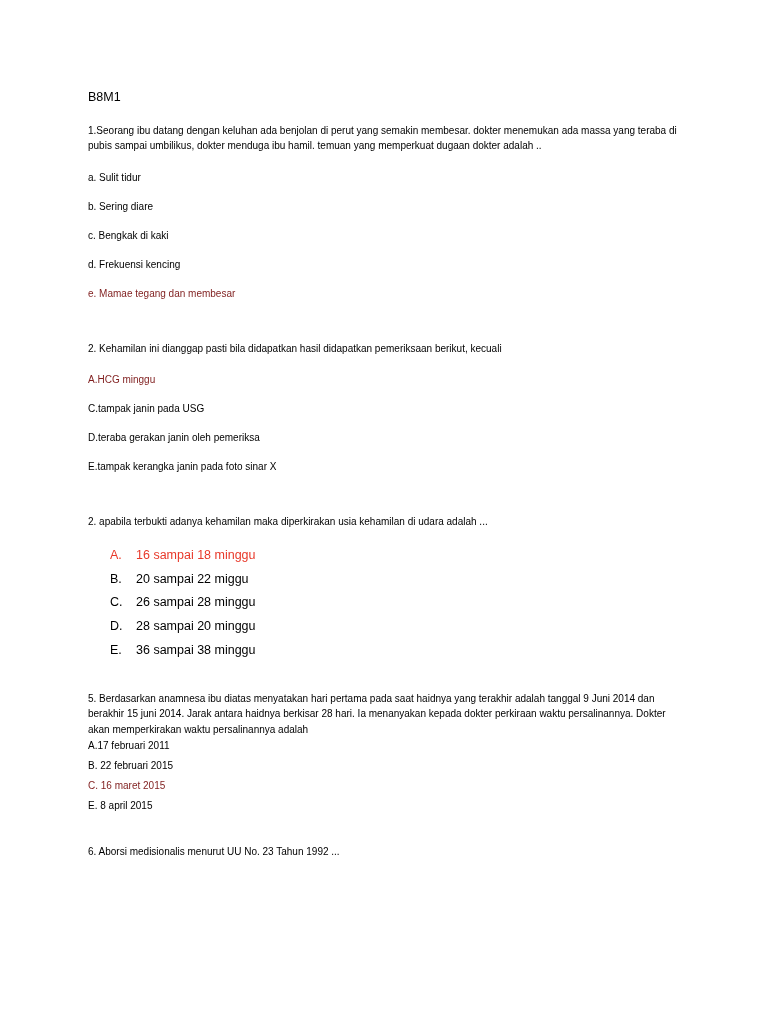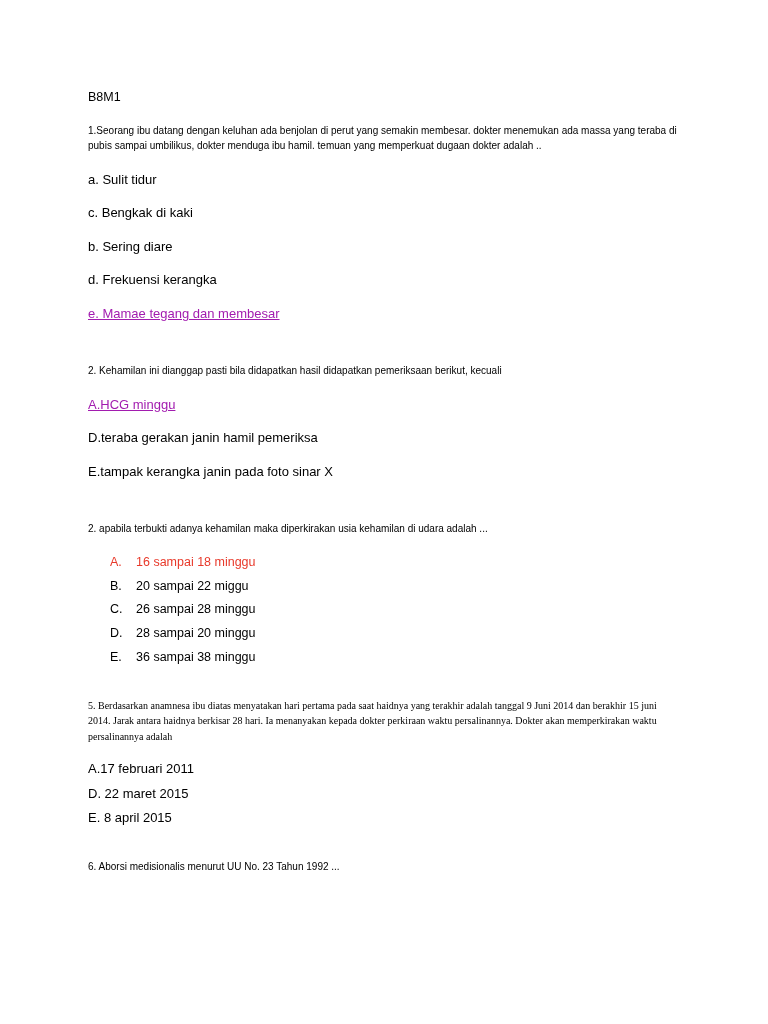--- a/index.html
+++ b/index.html
@@ -27,31 +27,29 @@
     line-height: 1.5;
     margin: 0 0 16px 0;
   }
   .para {
     font-size: 10px;
     line-height: 1.55;
     margin: 0 0 16px 0;
     text-align: left;
   }
   .para.tight {
-    margin-bottom: 15px;
-    font-family: Liberation Serif, serif;
+    margin-bottom: 1px;
   }
   .opt {
-    font-size: 13px;
+    font-size: 10px;
     line-height: 1.5;
     margin: 0 0 14px 0;
   }
   .opt.red, .para.red {
-    color: #a21caf;
-    text-decoration: underline;
+    color: #7f1d1d;
   }
   .gap-lg {
     height: 26px;
   }
   .list-indent {
     margin-left: 22px;
   }
   .list-row {
     display: flex;
     font-size: 12.5px;
@@ -73,32 +71,33 @@
 </head>
 <body>
 
 <div class="page">
 
   <div class="doc-title">B8M1</div>
 
   <div class="q-block">
     <p class="para">1.Seorang ibu datang dengan keluhan ada benjolan di perut yang semakin membesar. dokter menemukan ada massa yang teraba di pubis sampai umbilikus, dokter menduga ibu hamil. temuan yang memperkuat dugaan dokter adalah ..</p>
     <p class="opt">a. Sulit tidur</p>
+    <p class="opt">b. Sering diare</p>
     <p class="opt">c. Bengkak di kaki</p>
-    <p class="opt">b. Sering diare</p>
-    <p class="opt">d. Frekuensi kerangka</p>
+    <p class="opt">d. Frekuensi kencing</p>
     <p class="opt red">e. Mamae tegang dan membesar</p>
   </div>
 
   <div class="gap-lg"></div>
 
   <div class="q-block">
     <p class="para">2. Kehamilan ini dianggap pasti bila didapatkan hasil didapatkan pemeriksaan berikut, kecuali</p>
     <p class="opt red">A.HCG minggu</p>
-    <p class="opt">D.teraba gerakan janin hamil pemeriksa</p>
+    <p class="opt">C.tampak janin pada USG</p>
+    <p class="opt">D.teraba gerakan janin oleh pemeriksa</p>
     <p class="opt">E.tampak kerangka janin pada foto sinar X</p>
   </div>
 
   <div class="gap-lg"></div>
 
   <div class="q-block">
     <p class="para">2.  apabila terbukti adanya kehamilan maka diperkirakan usia kehamilan di udara adalah ...</p>
     <div class="list-indent">
       <div class="list-row red">
         <span class="lbl">A.</span>
@@ -121,21 +120,22 @@
         <span>36 sampai 38 minggu</span>
       </div>
     </div>
   </div>
 
   <div class="gap-lg"></div>
 
   <div class="q-block block-tight">
     <p class="para tight">5. Berdasarkan anamnesa ibu diatas menyatakan hari pertama pada saat haidnya yang terakhir adalah tanggal 9 Juni 2014 dan berakhir 15 juni 2014. Jarak antara haidnya berkisar 28 hari. Ia menanyakan kepada dokter perkiraan waktu persalinannya. Dokter akan memperkirakan waktu persalinannya adalah</p>
     <p class="opt">A.17 februari 2011</p>
-    <p class="opt">D. 22 maret 2015</p>
+    <p class="opt">B. 22 februari 2015</p>
+    <p class="opt red">C. 16 maret 2015</p>
     <p class="opt">E. 8 april 2015</p>
   </div>
 
   <div class="gap-lg"></div>
 
   <div class="q-block">
     <p class="para">6. Aborsi medisionalis menurut UU No. 23 Tahun 1992 ...</p>
   </div>
 
 </div>

